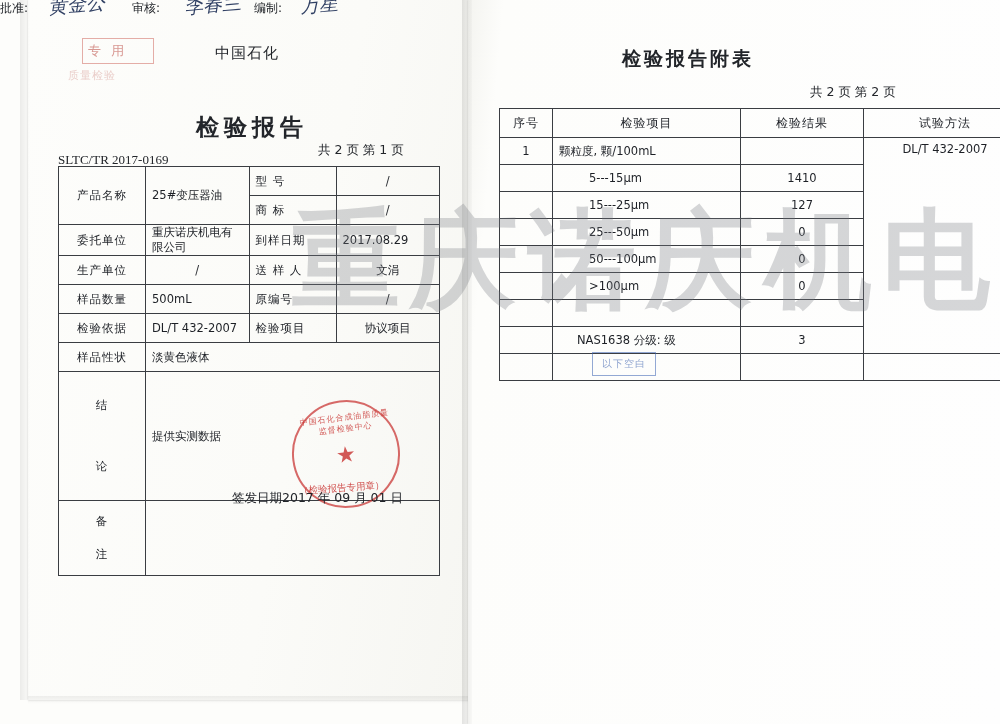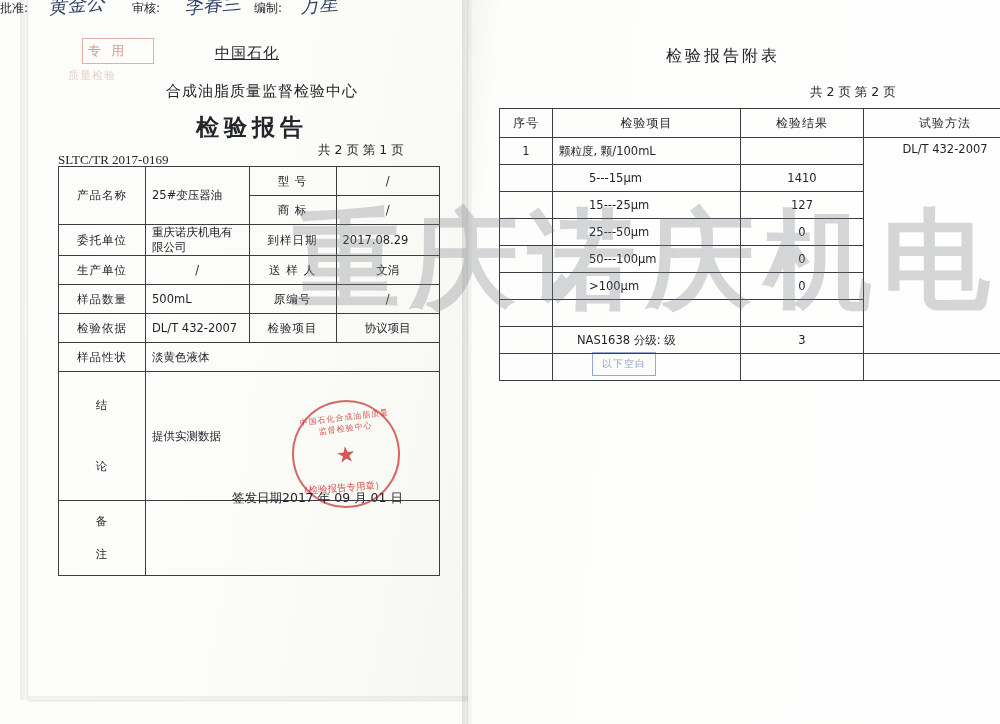--- a/index.html
+++ b/index.html
@@ -62,21 +62,21 @@
   .t {
     position: absolute;
     color: #22252a;
     white-space: nowrap;
     font-family: "Liberation Serif", serif;
   }
   .cn { font-family: "DejaVu Sans", sans-serif; }
   
   #org-line1 {
     left: 215px; top: 44px;
-    font-size: 15px; letter-spacing: 1px; text-decoration: underline;
+    font-size: 15px; letter-spacing: 1px;
   }
   #org-line2 {
     left: 166px; top: 82px;
     font-size: 15px; letter-spacing: 1px;
   }
   #doc-title {
     left: 196px; top: 112px;
     font-size: 23px; font-weight: bold; letter-spacing: 5px;
   }
   #report-no {
@@ -101,21 +101,21 @@
     border: 1px solid #3a3d42;
     height: 28px;
     padding: 0 6px;
     vertical-align: middle;
     font-family: "DejaVu Sans", sans-serif;
     font-size: 11.5px;
     background: transparent;
   }
   .lbl { width: 74px; text-align: center; letter-spacing: 1px;}
   .val { }
-  .lbl2 { width: 74px; text-align: center; letter-spacing: 1px;}
+  .lbl2 { width: 74px; letter-spacing: 1px;}
   .slash { text-align: center; font-family: "Liberation Serif", serif; font-size: 15px; color:#2b2e33;}
   .concl-lbl {
     text-align: center;
     letter-spacing: 1px;
   }
   #concl-cell { height: 128px; vertical-align: top; padding-top: 10px; }
   #remark-cell { height: 74px; }
   
   #seal {
     position: absolute;
@@ -194,21 +194,21 @@
     left: 68px; top: 68px;
     color: #d8a09a;
     font-size: 11px;
     opacity: 0.5;
     font-family: "DejaVu Sans", sans-serif;
     letter-spacing: 1px;
   }
   
   #annex-title {
     left: 622px; top: 46px;
-    font-size: 16px; font-weight: normal; letter-spacing: 3px; margin-left: 44px;
+    font-size: 19px; font-weight: bold; letter-spacing: 3px;
   }
   #pages-right {
     left: 778px; top: 84px;
     font-size: 12.5px;
     margin-left: 32px;
   }
   #annex-table {
     position: absolute;
     left: 499px; top: 108px;
     width: 478px;
@@ -269,21 +269,20 @@
   <div class="left-edge-shadow"></div>
   <div class="bottom-edge-shadow"></div>
   <div class="sheet" id="sheet-right"></div>
   <div class="sheet-edge"></div>
 
   <div id="corner-stamp"></div>
   <div id="corner-stamp-text" class="cn">专 用</div>
   <div id="corner-faint" class="cn">质量检验</div>
 
   <div class="t cn" id="org-line1">中国石化</div>
-  <div class="t cn" id="org-line2">合成油脂质量监督检验中心</div>
   <div class="t cn" id="doc-title">检验报告</div>
   <div class="t" id="report-no">SLTC/TR 2017-0169</div>
   <div class="t cn" id="pages-left">共 2 页   第 1 页</div>
 
   <table id="main-table">
     <tbody>
         <tr>
       <td class="lbl cn" rowspan="2">产品名称</td>
       <td class="val cn" rowspan="2">25#变压器油</td>
       <td class="lbl2 cn">型    号</td>

